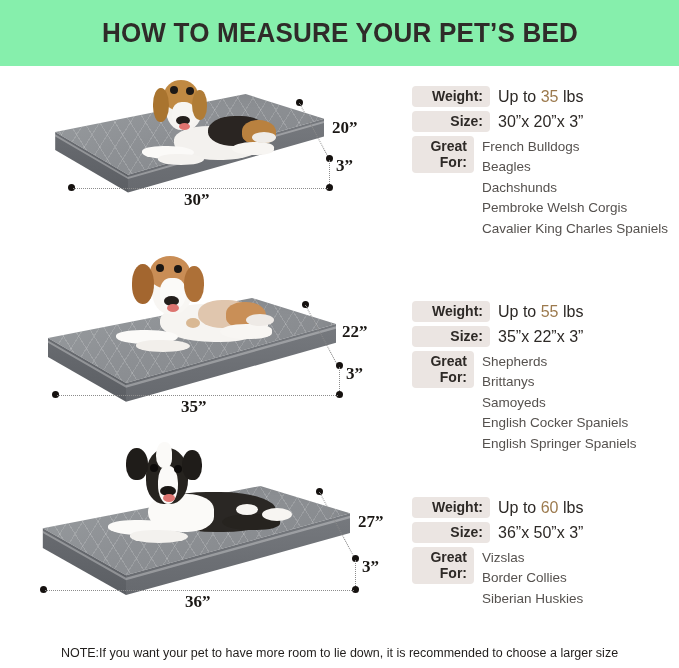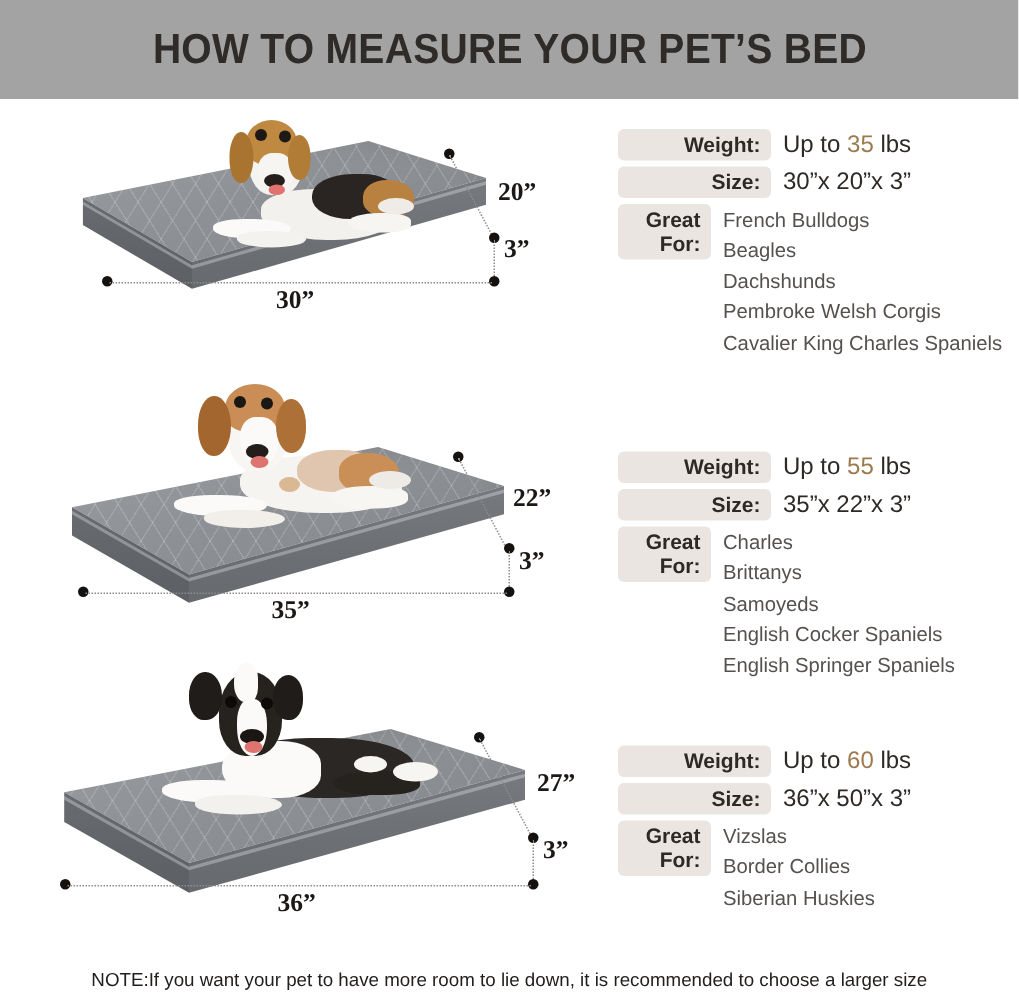--- a/index.html
+++ b/index.html
@@ -8,21 +8,21 @@
     background:#ffffff;
     font-family:"Liberation Sans", sans-serif;
     overflow:hidden;
     position:relative;
   }
   .page{position:relative;width:679px;height:668px;}
 
   
   .header{
     position:absolute;left:0;top:0;width:679px;height:66px;
-    background:#a3a3a3;
+    background:#86efac;
     display:flex;align-items:center;justify-content:center;
   }
   .header-title{
     font-family:"Liberation Sans", sans-serif;
     font-size:28px;font-weight:bold;
     letter-spacing:0.2px;
     color:#2f2b29;
     transform:scaleX(0.93);
     white-space:nowrap;
   }
@@ -85,21 +85,21 @@
     font-size:17px;font-weight:bold;color:#1b1815;
     white-space:nowrap;
   }
 
   
   .info{position:absolute;}
   .info-line{display:flex;align-items:flex-start;margin-bottom:4px;}
   .chip{
     background:#ebe5e2;
     border-radius:4px;
-    width:102px;
+    width:78px;
     padding:2px 7px 3px 7px;
     box-sizing:border-box;
     text-align:right;
     font-size:14px;font-weight:bold;color:#2d2926;
     font-family:"Liberation Sans", sans-serif;
     line-height:16px;
   }
   .chip.wide{width:62px;}
   .val{
     margin-left:8px;
@@ -253,21 +253,21 @@
           <span>lbs</span>
         </div>
       </div>
       <div class="info-line">
         <div class="chip">Size:</div>
         <div class="val">35”x 22”x 3”</div>
       </div>
       <div class="info-line">
         <div class="chip wide">Great For:</div>
         <div class="breeds">
-          <div class="breed breeds-first">Charles</div>
+          <div class="breed breeds-first">Shepherds</div>
           <div class="breed">Brittanys</div>
           <div class="breed">Samoyeds</div>
           <div class="breed">English Cocker Spaniels</div>
           <div class="breed">English Springer Spaniels</div>
         </div>
       </div>
     </div>
   </div>
 
   <div class="row row-3">

